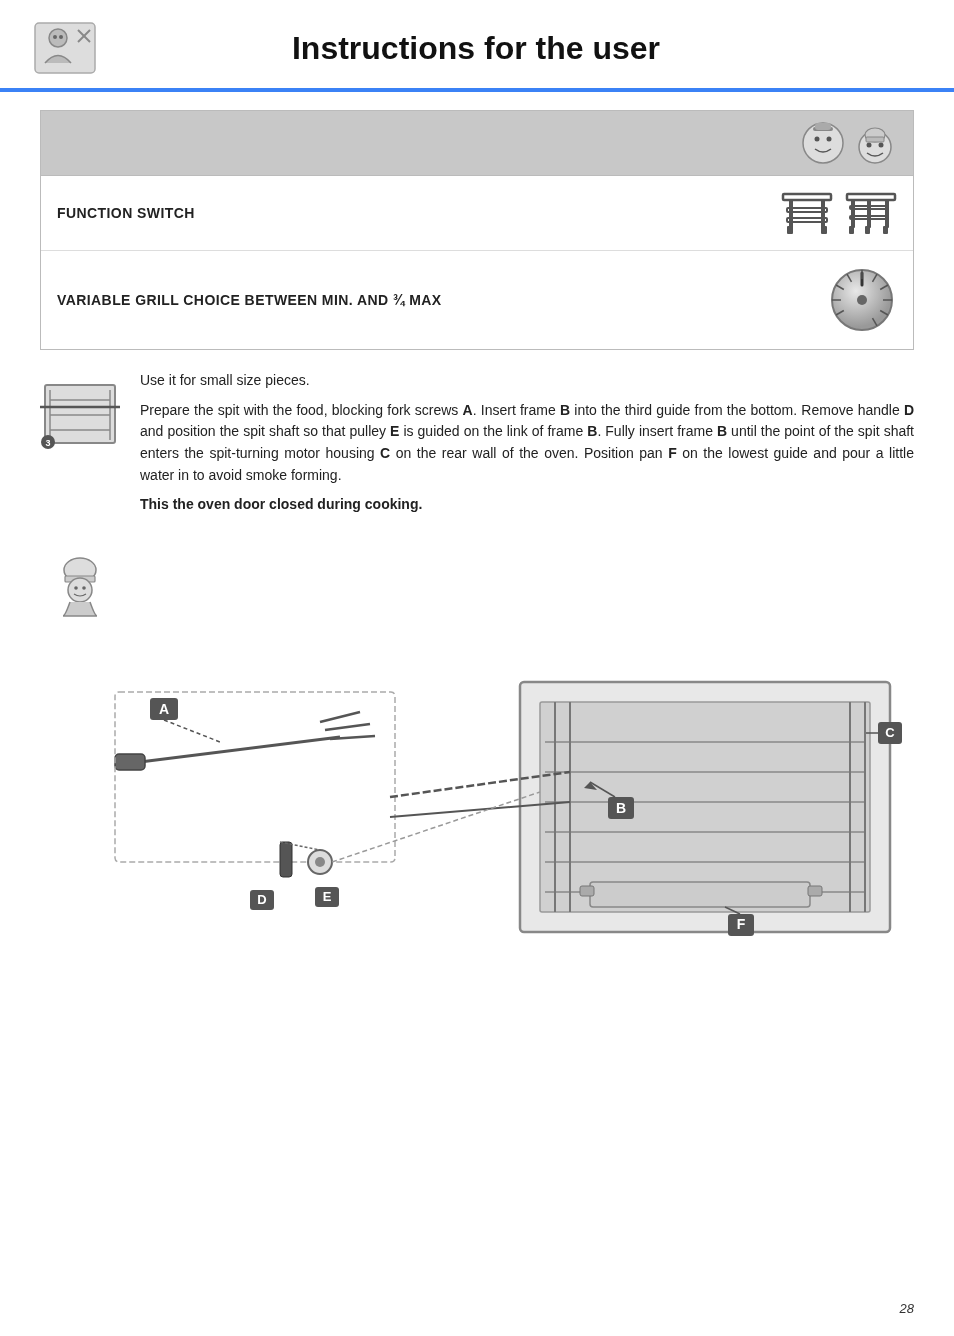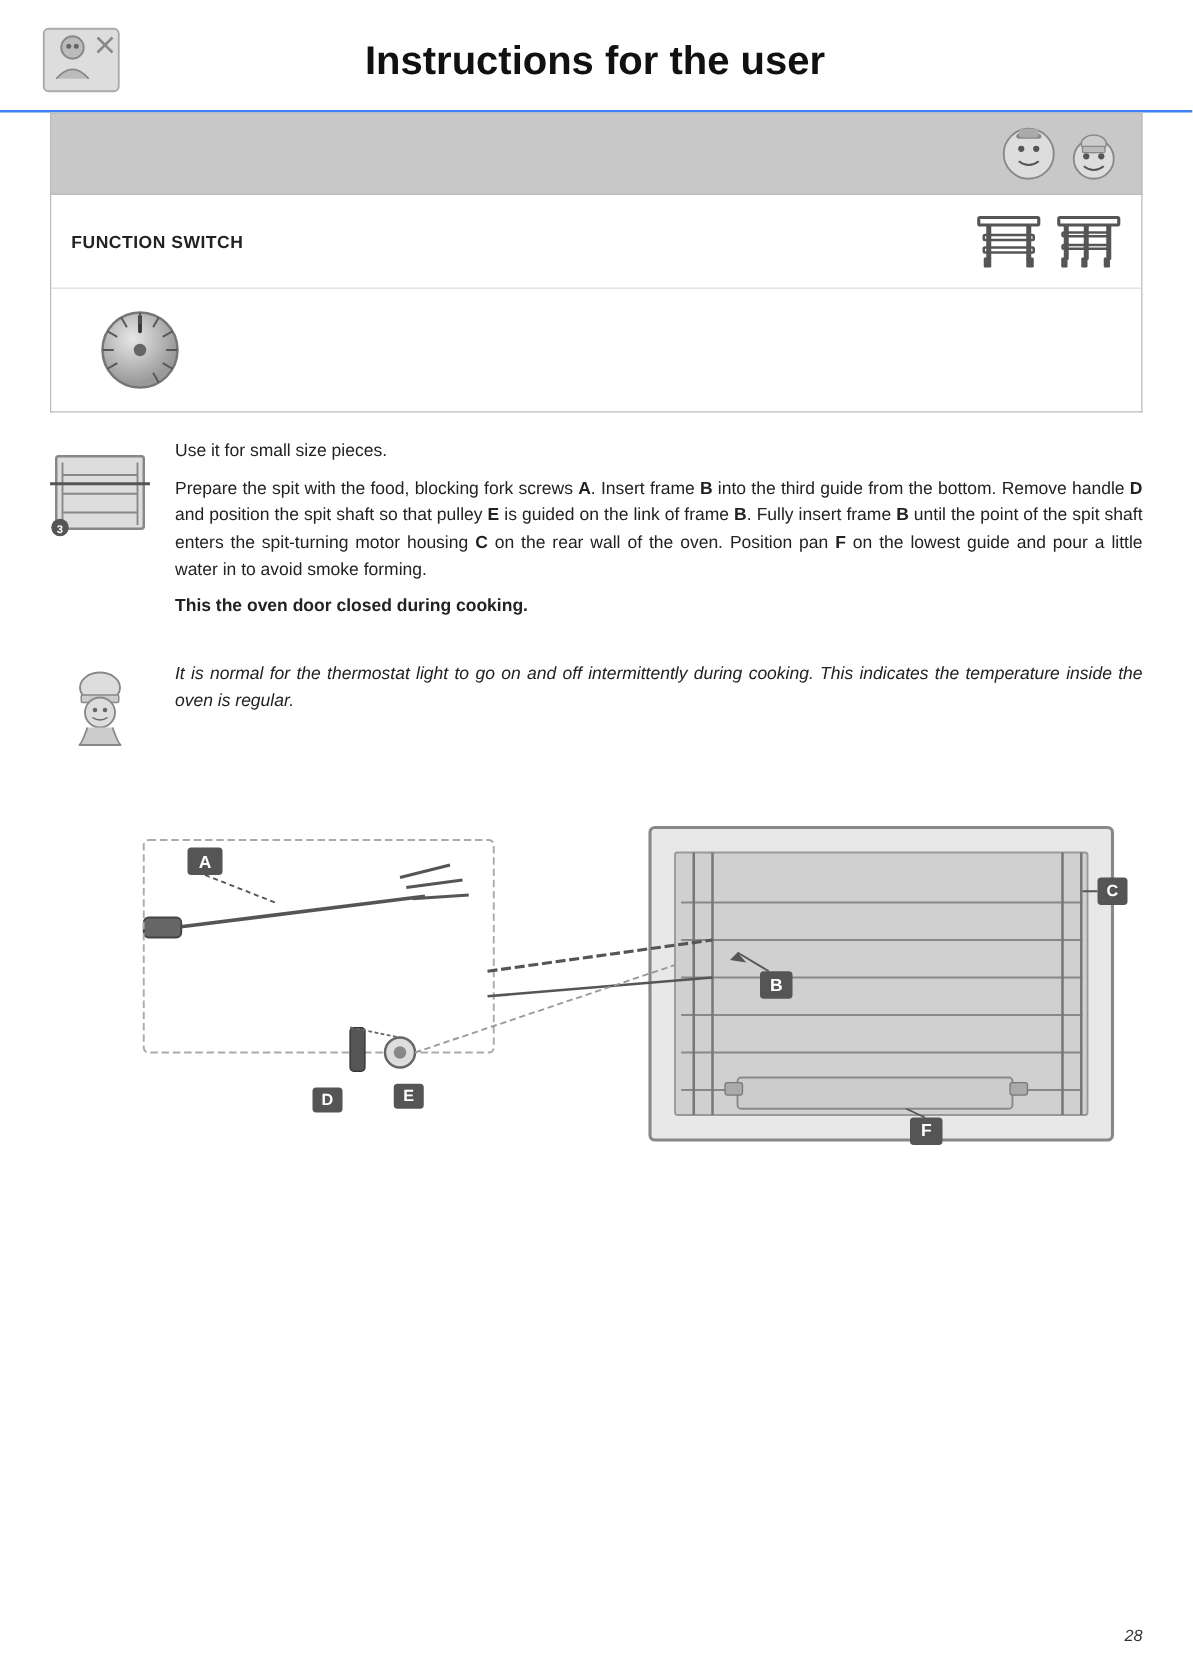--- a/index.html
+++ b/index.html
@@ -11,21 +11,22 @@
       font-size: 14px;
       color: #222;
       position: relative;
     }
 
     
     .header {
       display: flex;
       align-items: center;
       padding: 18px 30px 10px 30px;
-      border-bottom: 2px solid #3b82f6;
+      border-bottom: 4px solid #3b82f6;
+      margin-bottom: 18px;
     }
     .header-title {
       font-size: 32px;
       font-weight: bold;
       color: #111;
       flex: 1;
       text-align: center;
       padding-right: 72px;
     }
 
@@ -239,20 +240,21 @@
           <rect x="24" y="26" width="18" height="3" rx="1" fill="none" stroke="#555" stroke-width="2"></rect>
 
           <rect x="4" y="36" width="5" height="8" rx="1" fill="#555"></rect>
           <rect x="20" y="36" width="5" height="8" rx="1" fill="#555"></rect>
           <rect x="38" y="36" width="5" height="8" rx="1" fill="#555"></rect>
         </svg>
       </div>
     </div>
 
     <div class="section-row">
+      <div class="variable-grill-label section-label">VARIABLE  GRILL  CHOICE  BETWEEN  MIN. AND ¾ MAX</div>
       <div class="section-icon">
 
         <svg width="70" height="70" viewBox="0 0 70 70">
           <circle cx="35" cy="35" r="30" fill="url(#knobGrad)" stroke="#777" stroke-width="2"></circle>
           <defs>
             <radialGradient id="knobGrad" cx="40%" cy="35%" r="60%">
               <stop offset="0%" stop-color="#e8e8e8"></stop>
               <stop offset="100%" stop-color="#999"></stop>
             </radialGradient>
           </defs>
@@ -313,21 +315,20 @@
 
         <circle cx="35" cy="42" r="12" fill="#ddd" stroke="#888" stroke-width="1.5"></circle>
 
         <circle cx="31" cy="40" r="1.8" fill="#666"></circle>
         <circle cx="39" cy="40" r="1.8" fill="#666"></circle>
         <path d="M29 46 Q35 50 41 46" fill="none" stroke="#666" stroke-width="1.2"></path>
 
         <path d="M25 54 Q20 68 18 68 L52 68 Q50 68 45 54" fill="#ccc" stroke="#888" stroke-width="1.5"></path>
       </svg>
     </div>
-    <div class="chef-section-body">It is normal for the thermostat light to go on and off intermittently during cooking. This indicates the temperature inside the oven is regular.</div>
   </div>
 
   <div class="diagram-section">
     <svg width="860" height="330" viewBox="0 0 860 330">
 
       <g>
 
         <line x1="80" y1="120" x2="280" y2="95" stroke="#555" stroke-width="3"></line>
 
         <line x1="260" y1="80" x2="300" y2="70" stroke="#555" stroke-width="2.5"></line>

